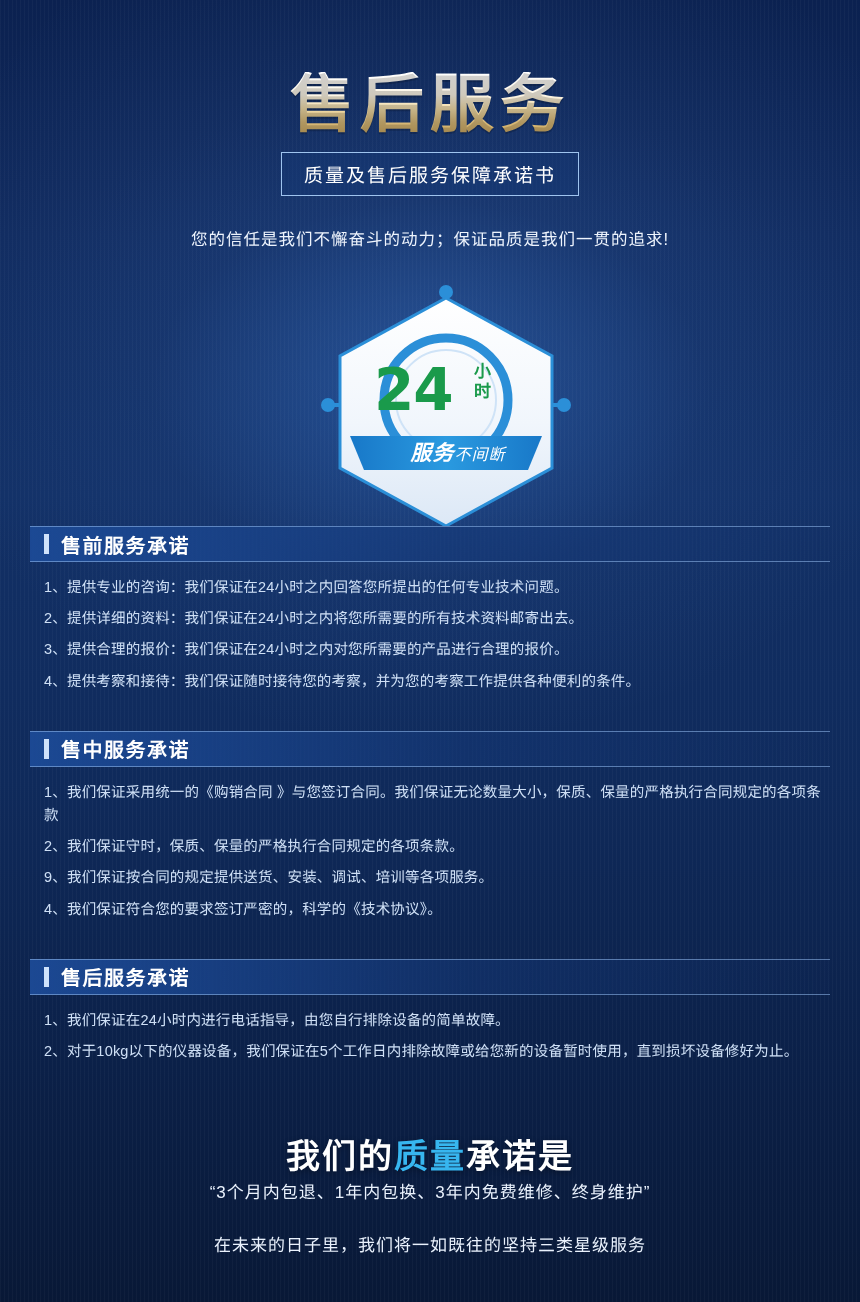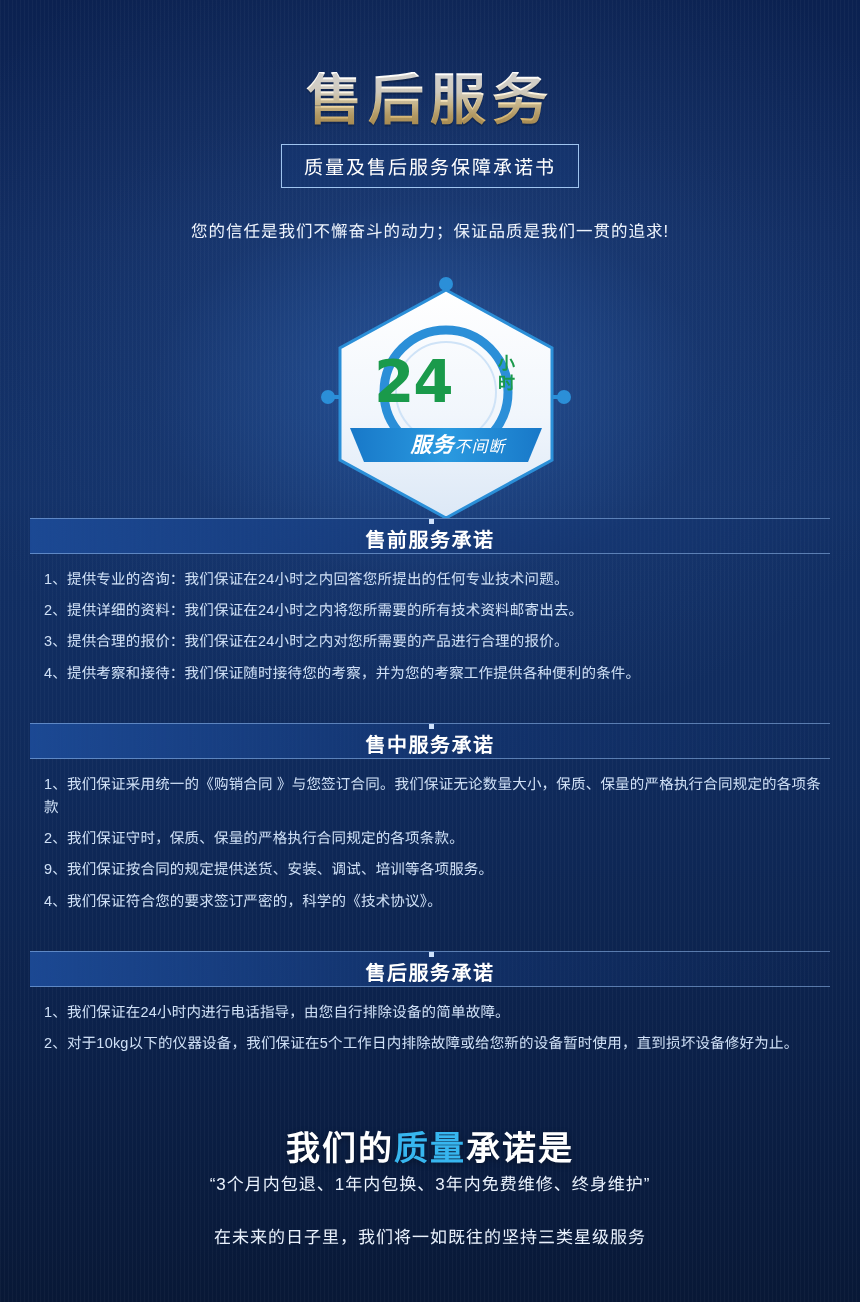--- a/index.html
+++ b/index.html
@@ -41,21 +41,21 @@
     position: relative;
     z-index: 3;
   }
 
   
   .header {
     padding-top: 72px;
     text-align: center;
   }
   .main-title {
-    font-size: 56px;
+    font-size: 64px;
     font-weight: bold;
     letter-spacing: 6px;
     line-height: 1;
     background: linear-gradient(180deg, #ffffff 0%, #fdf6e6 36%, #f2dca8 58%, #d8b978 78%, #c9a45c 100%);
     -webkit-background-clip: text;
     background-clip: text;
     color: transparent;
     -webkit-text-fill-color: transparent;
     text-shadow: 0 2px 0 rgba(0,0,0,0.18);
     margin: 0;
@@ -111,21 +111,20 @@
   }
   .badge-hour {
     position: absolute;
     left: 158px;
     top: 78px;
     color: #1a9a4b;
     font-size: 17px;
     line-height: 1.15;
     font-weight: bold;
     width: 22px;
-    margin-left: 24px;
   }
   .badge-ribbon-text {
     position: absolute;
     left: 12px;
     top: 152px;
     width: 260px;
     text-align: center;
     color: #ffffff;
     font-size: 21px;
     font-weight: bold;
@@ -143,21 +142,20 @@
   }
   .section + .section { margin-top: 26px; }
   .sec-head {
     position: relative;
     height: 34px;
     background: linear-gradient(90deg, rgba(28,74,150,0.95) 0%, rgba(20,56,120,0.55) 55%, rgba(16,44,100,0.10) 100%);
     border-top: 1px solid rgba(150,190,240,0.55);
     border-bottom: 1px solid rgba(150,190,240,0.55);
     display: flex;
     align-items: center;
-    flex-direction: column;
   }
   .sec-head .bar {
     width: 5px;
     height: 20px;
     background: #cfe2fb;
     margin-left: 14px;
     margin-right: 12px;
   }
   .sec-head .title {
     color: #ffffff;

